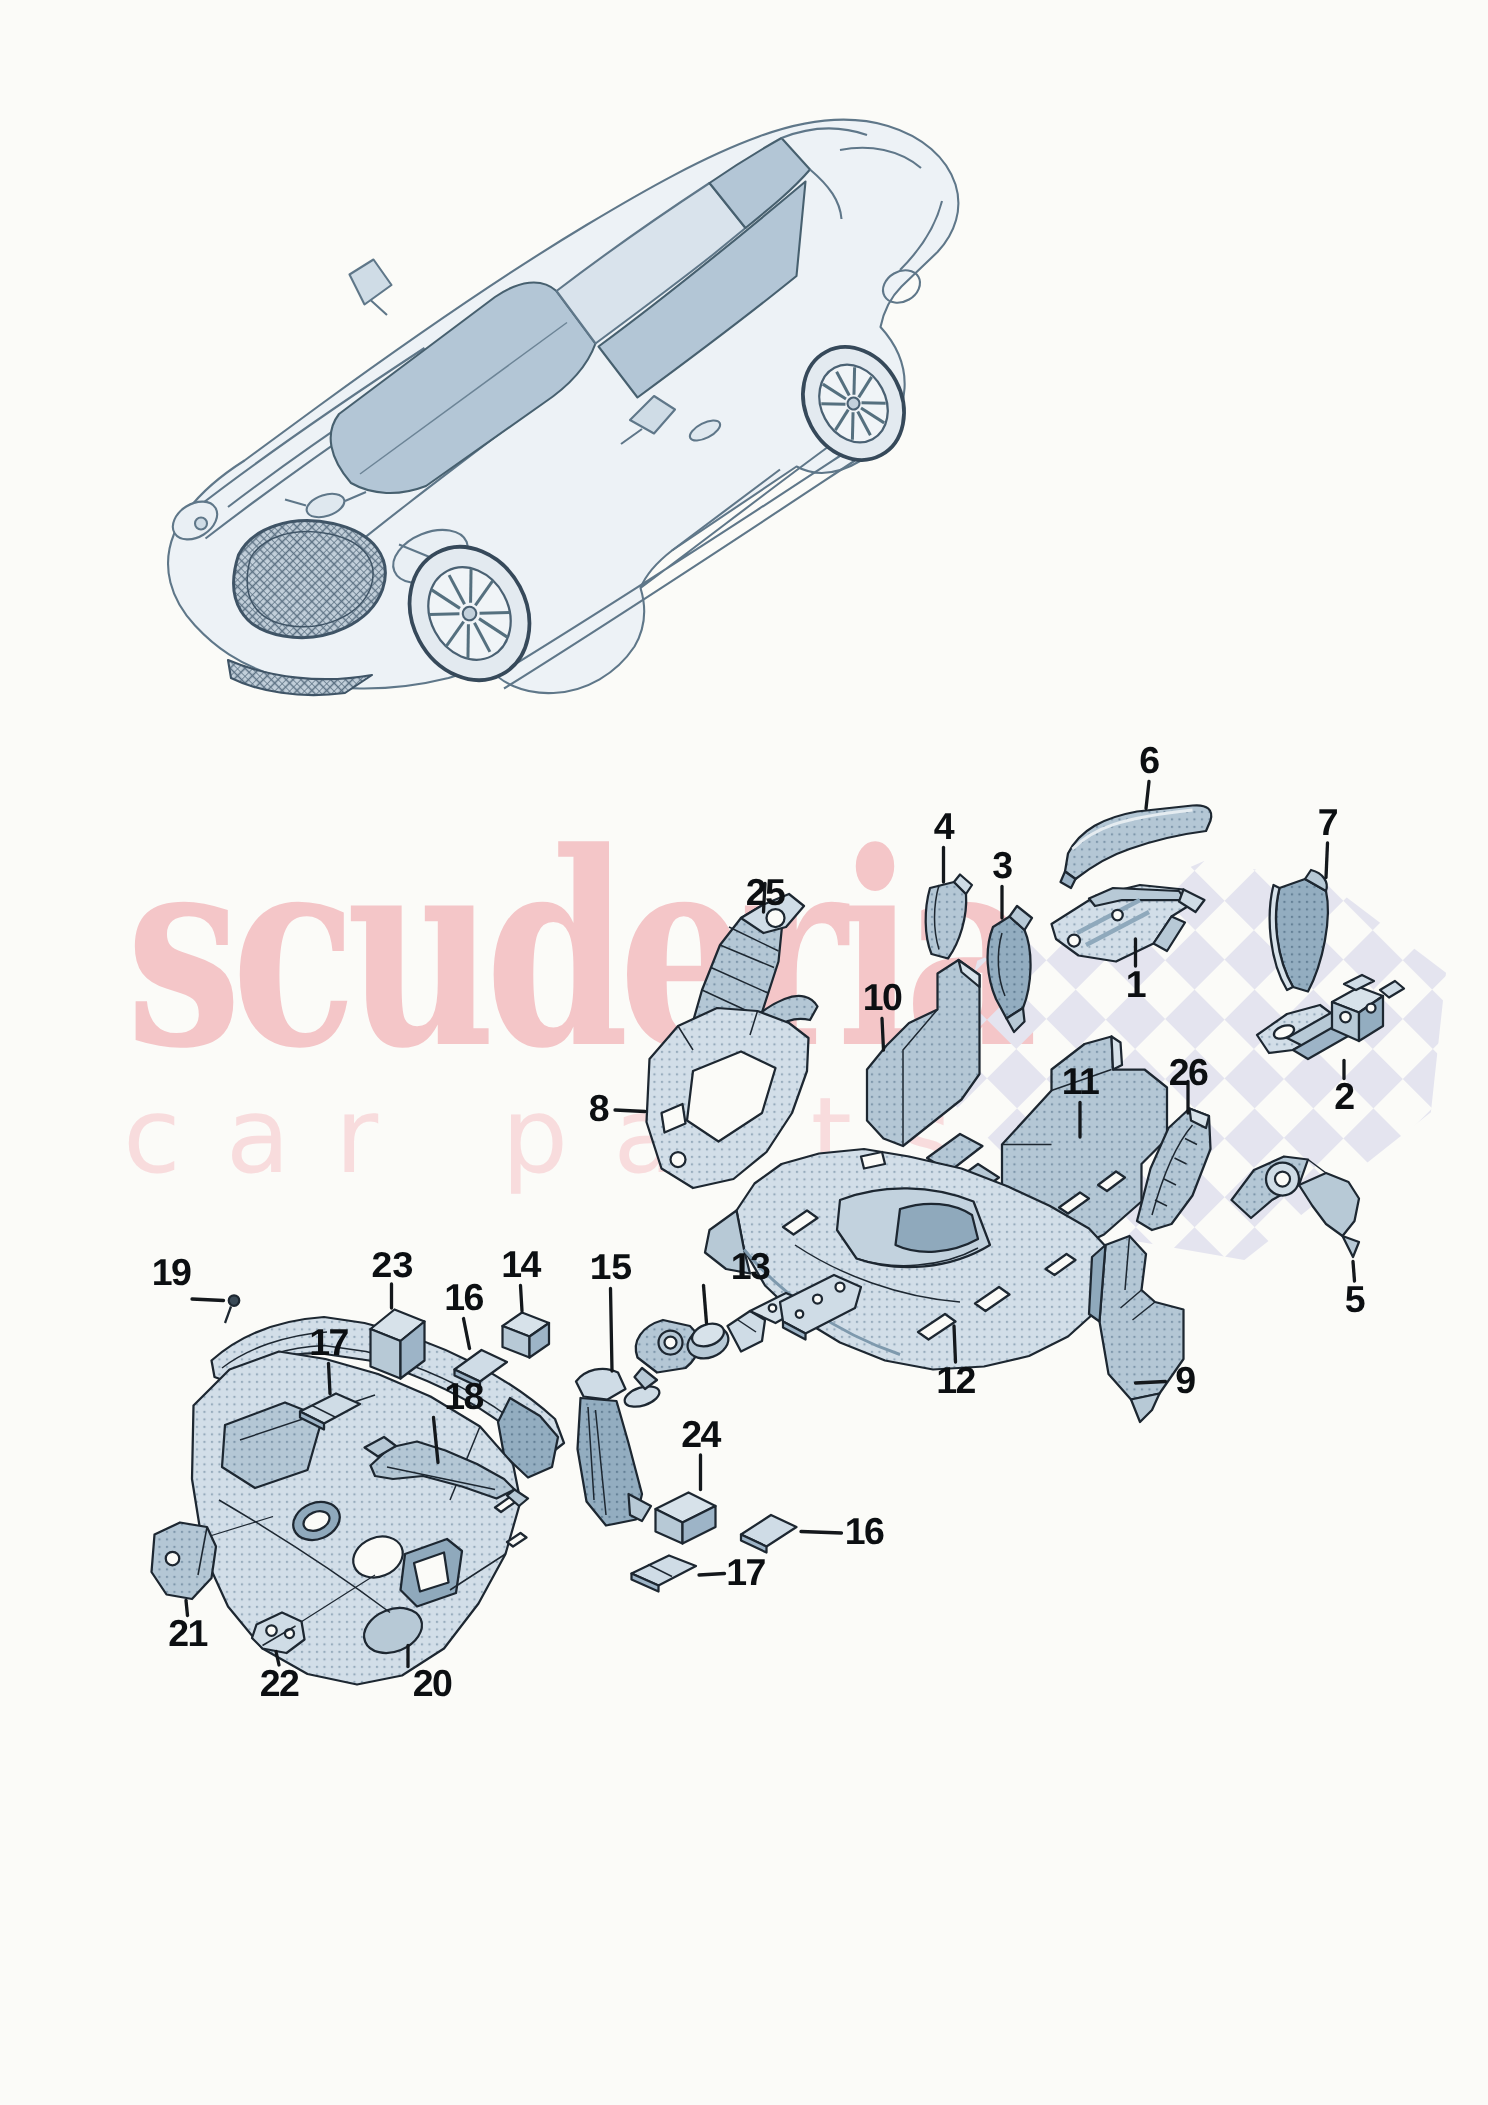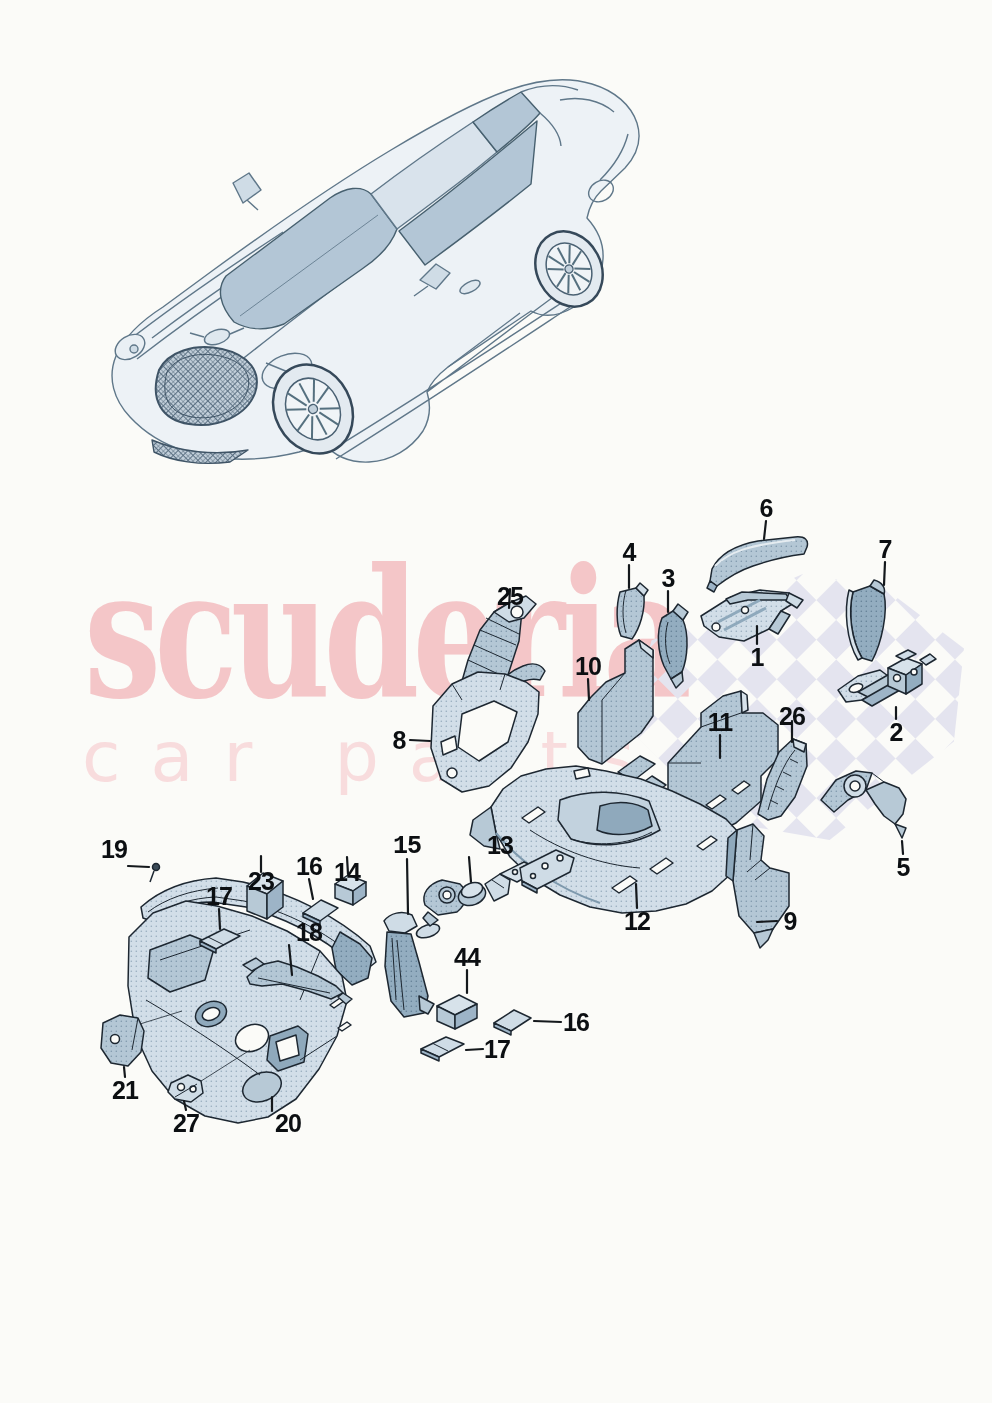--- a/index.html
+++ b/index.html
@@ -399,27 +399,27 @@
     <div class="co" style="left: 588px; top: 666px;">10</div>
     <div class="co" style="left: 896px; top: 732px;">2</div>
     <div class="co" style="left: 792px; top: 716px;">26</div>
     <div class="co" style="left: 720px; top: 722px;">11</div>
     <div class="co" style="left: 399px; top: 740px;">8</div>
     <div class="co" style="left: 903px; top: 867px;">5</div>
     <div class="co" style="left: 637px; top: 921px;">12</div>
     <div class="co" style="left: 790px; top: 921px;">9</div>
     <div class="co" style="left: 114px; top: 849px;">19</div>
     <div class="co" style="left: 219px; top: 896px;">17</div>
-    <div class="co" style="left: 261px; top: 881px;">23</div>
+    <div class="co" style="left: 261px; top: 845px; font-family: Liberation Mono, monospace;">23</div>
     <div class="co" style="left: 309px; top: 866px;">16</div>
-    <div class="co" style="left: 347px; top: 872px;">14</div>
+    <div class="co" style="left: 347px; top: 844px;">14</div>
     <div class="co" style="left: 407px; top: 846px; font-family: Liberation Mono, monospace;">15</div>
     <div class="co" style="left: 469px; top: 845px; margin-left: 31px;">13</div>
     <div class="co" style="left: 289px; top: 932px; margin-left: 20px;">18</div>
-    <div class="co" style="left: 467px; top: 957px;">44</div>
+    <div class="co" style="left: 467px; top: 957px;">24</div>
     <div class="co" style="left: 576px; top: 1022px;">16</div>
     <div class="co" style="left: 497px; top: 1049px;">17</div>
     <div class="co" style="left: 125px; top: 1090px;">21</div>
-    <div class="co" style="left: 186px; top: 1123px;">27</div>
+    <div class="co" style="left: 186px; top: 1123px;">22</div>
     <div class="co" style="left: 288px; top: 1123px;">20</div>
   </div>
 
 </div>
 
 </body></html>

